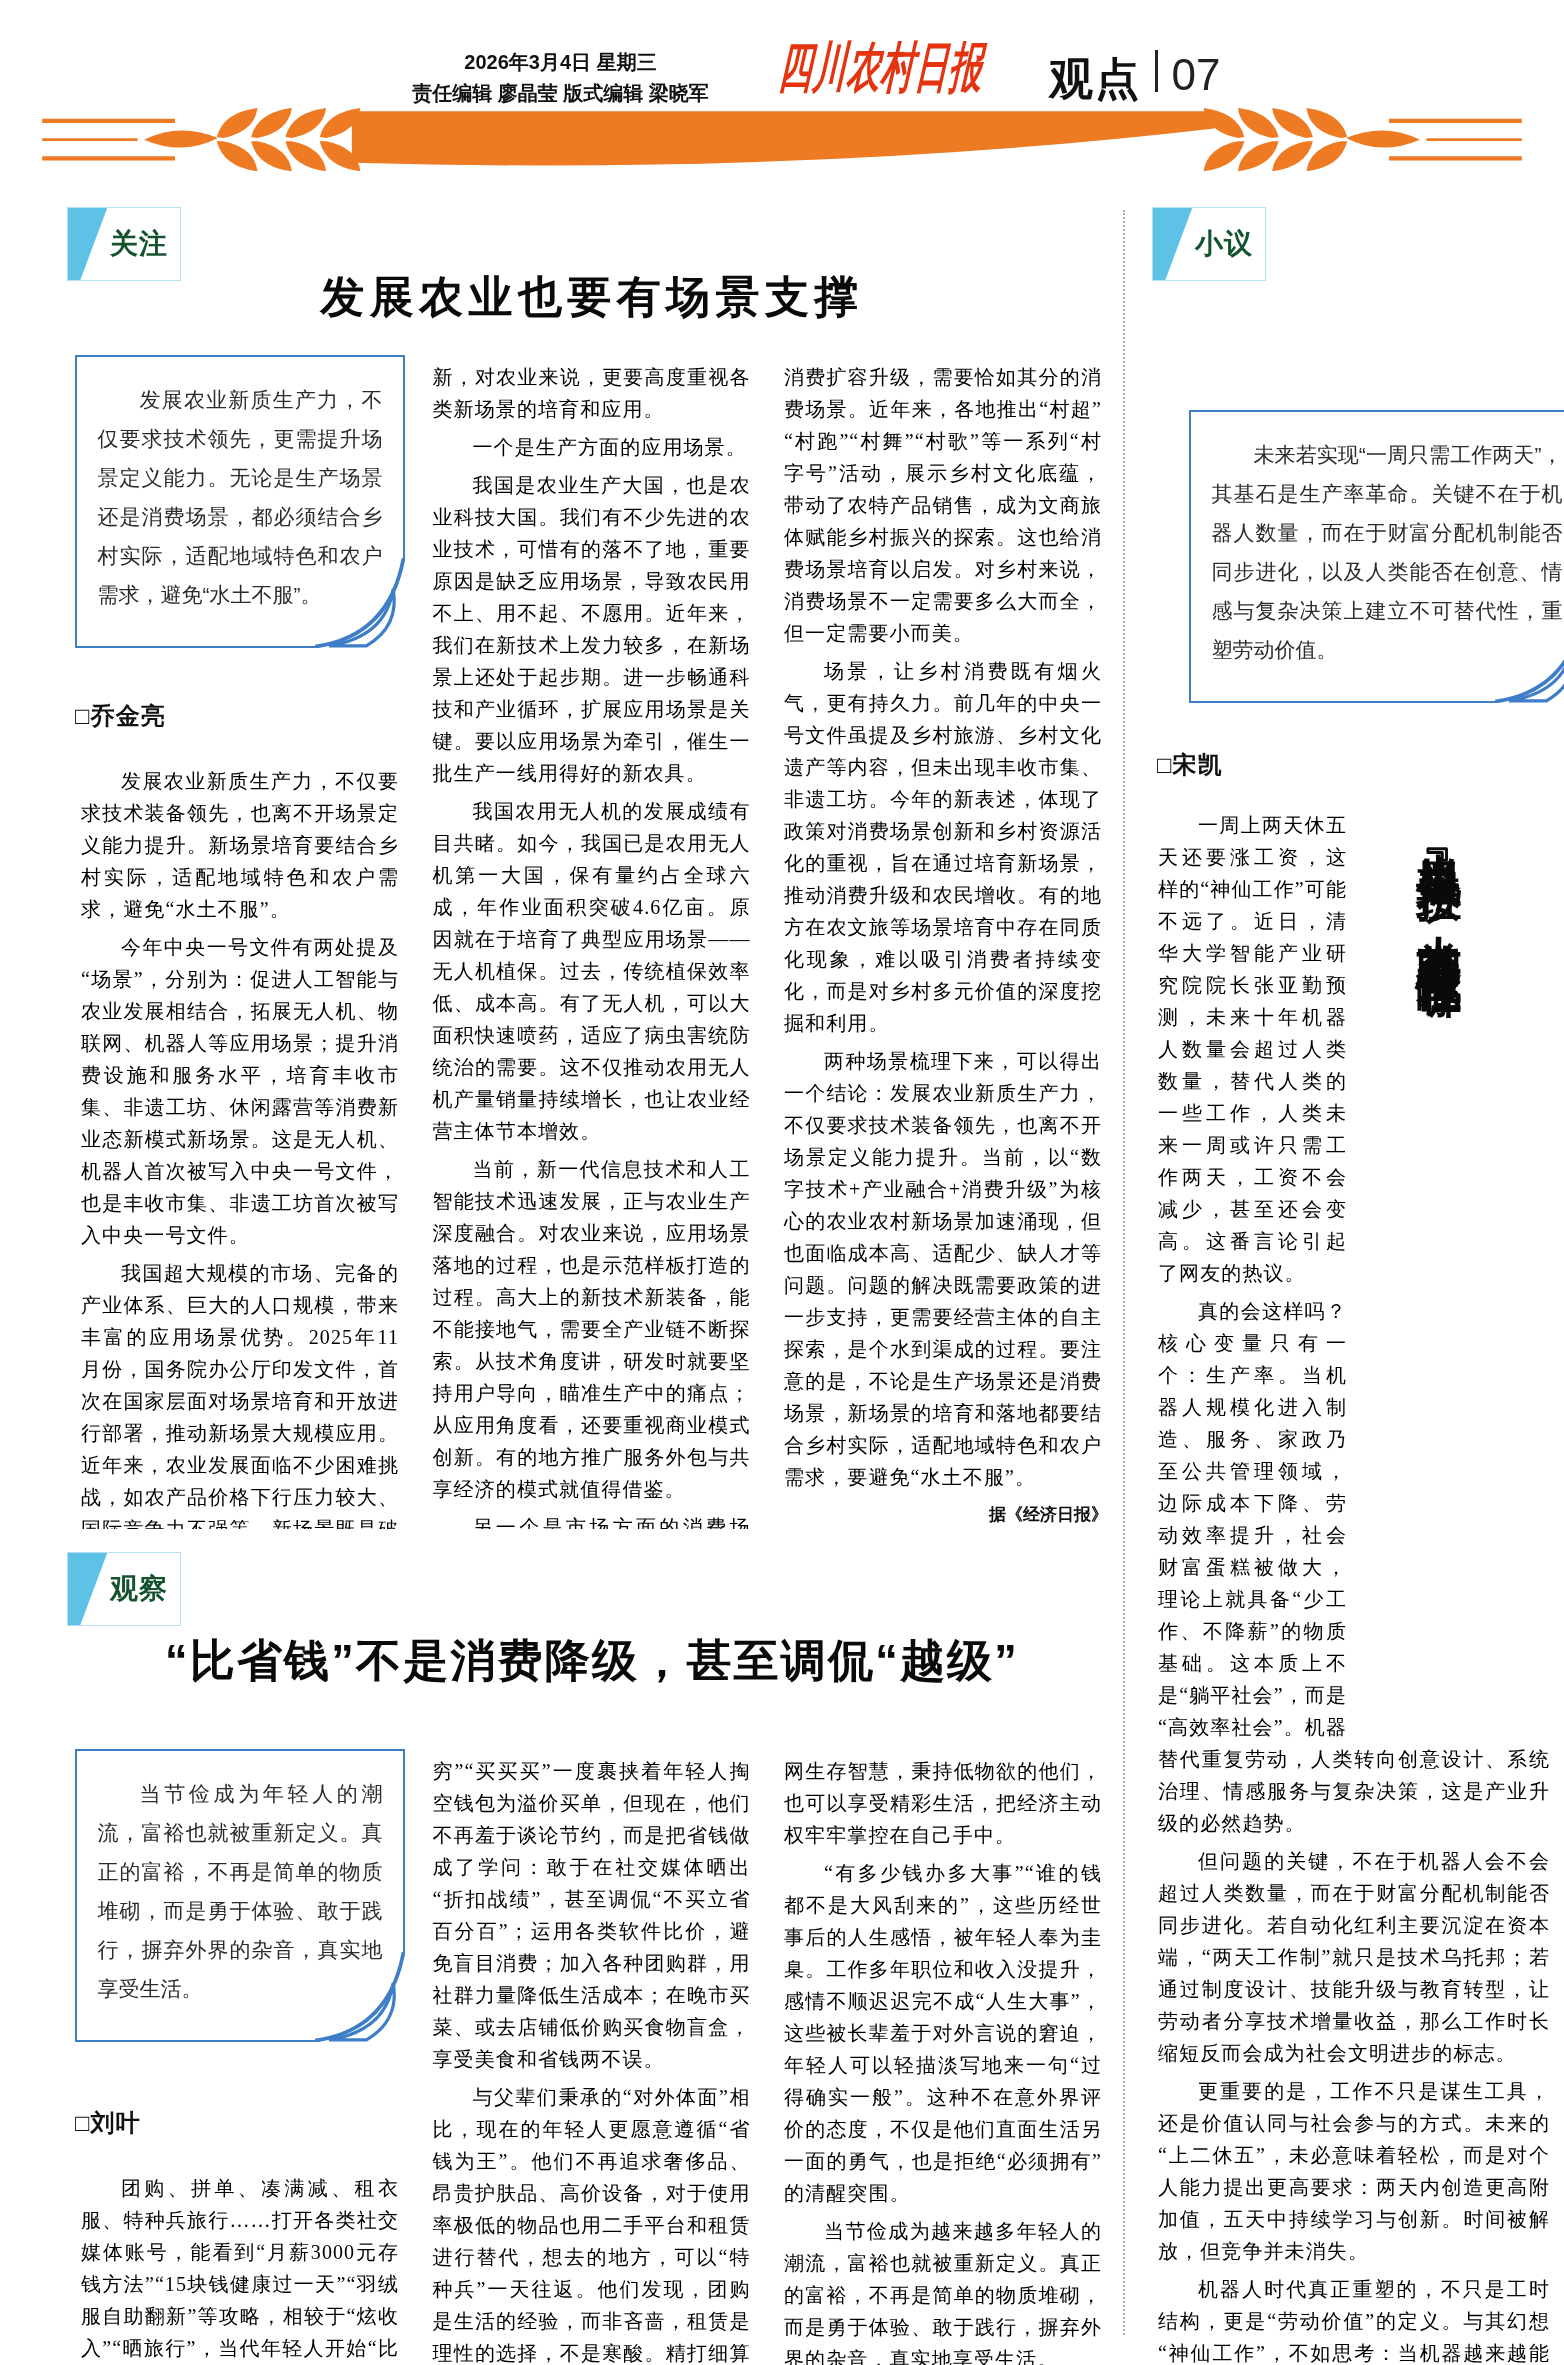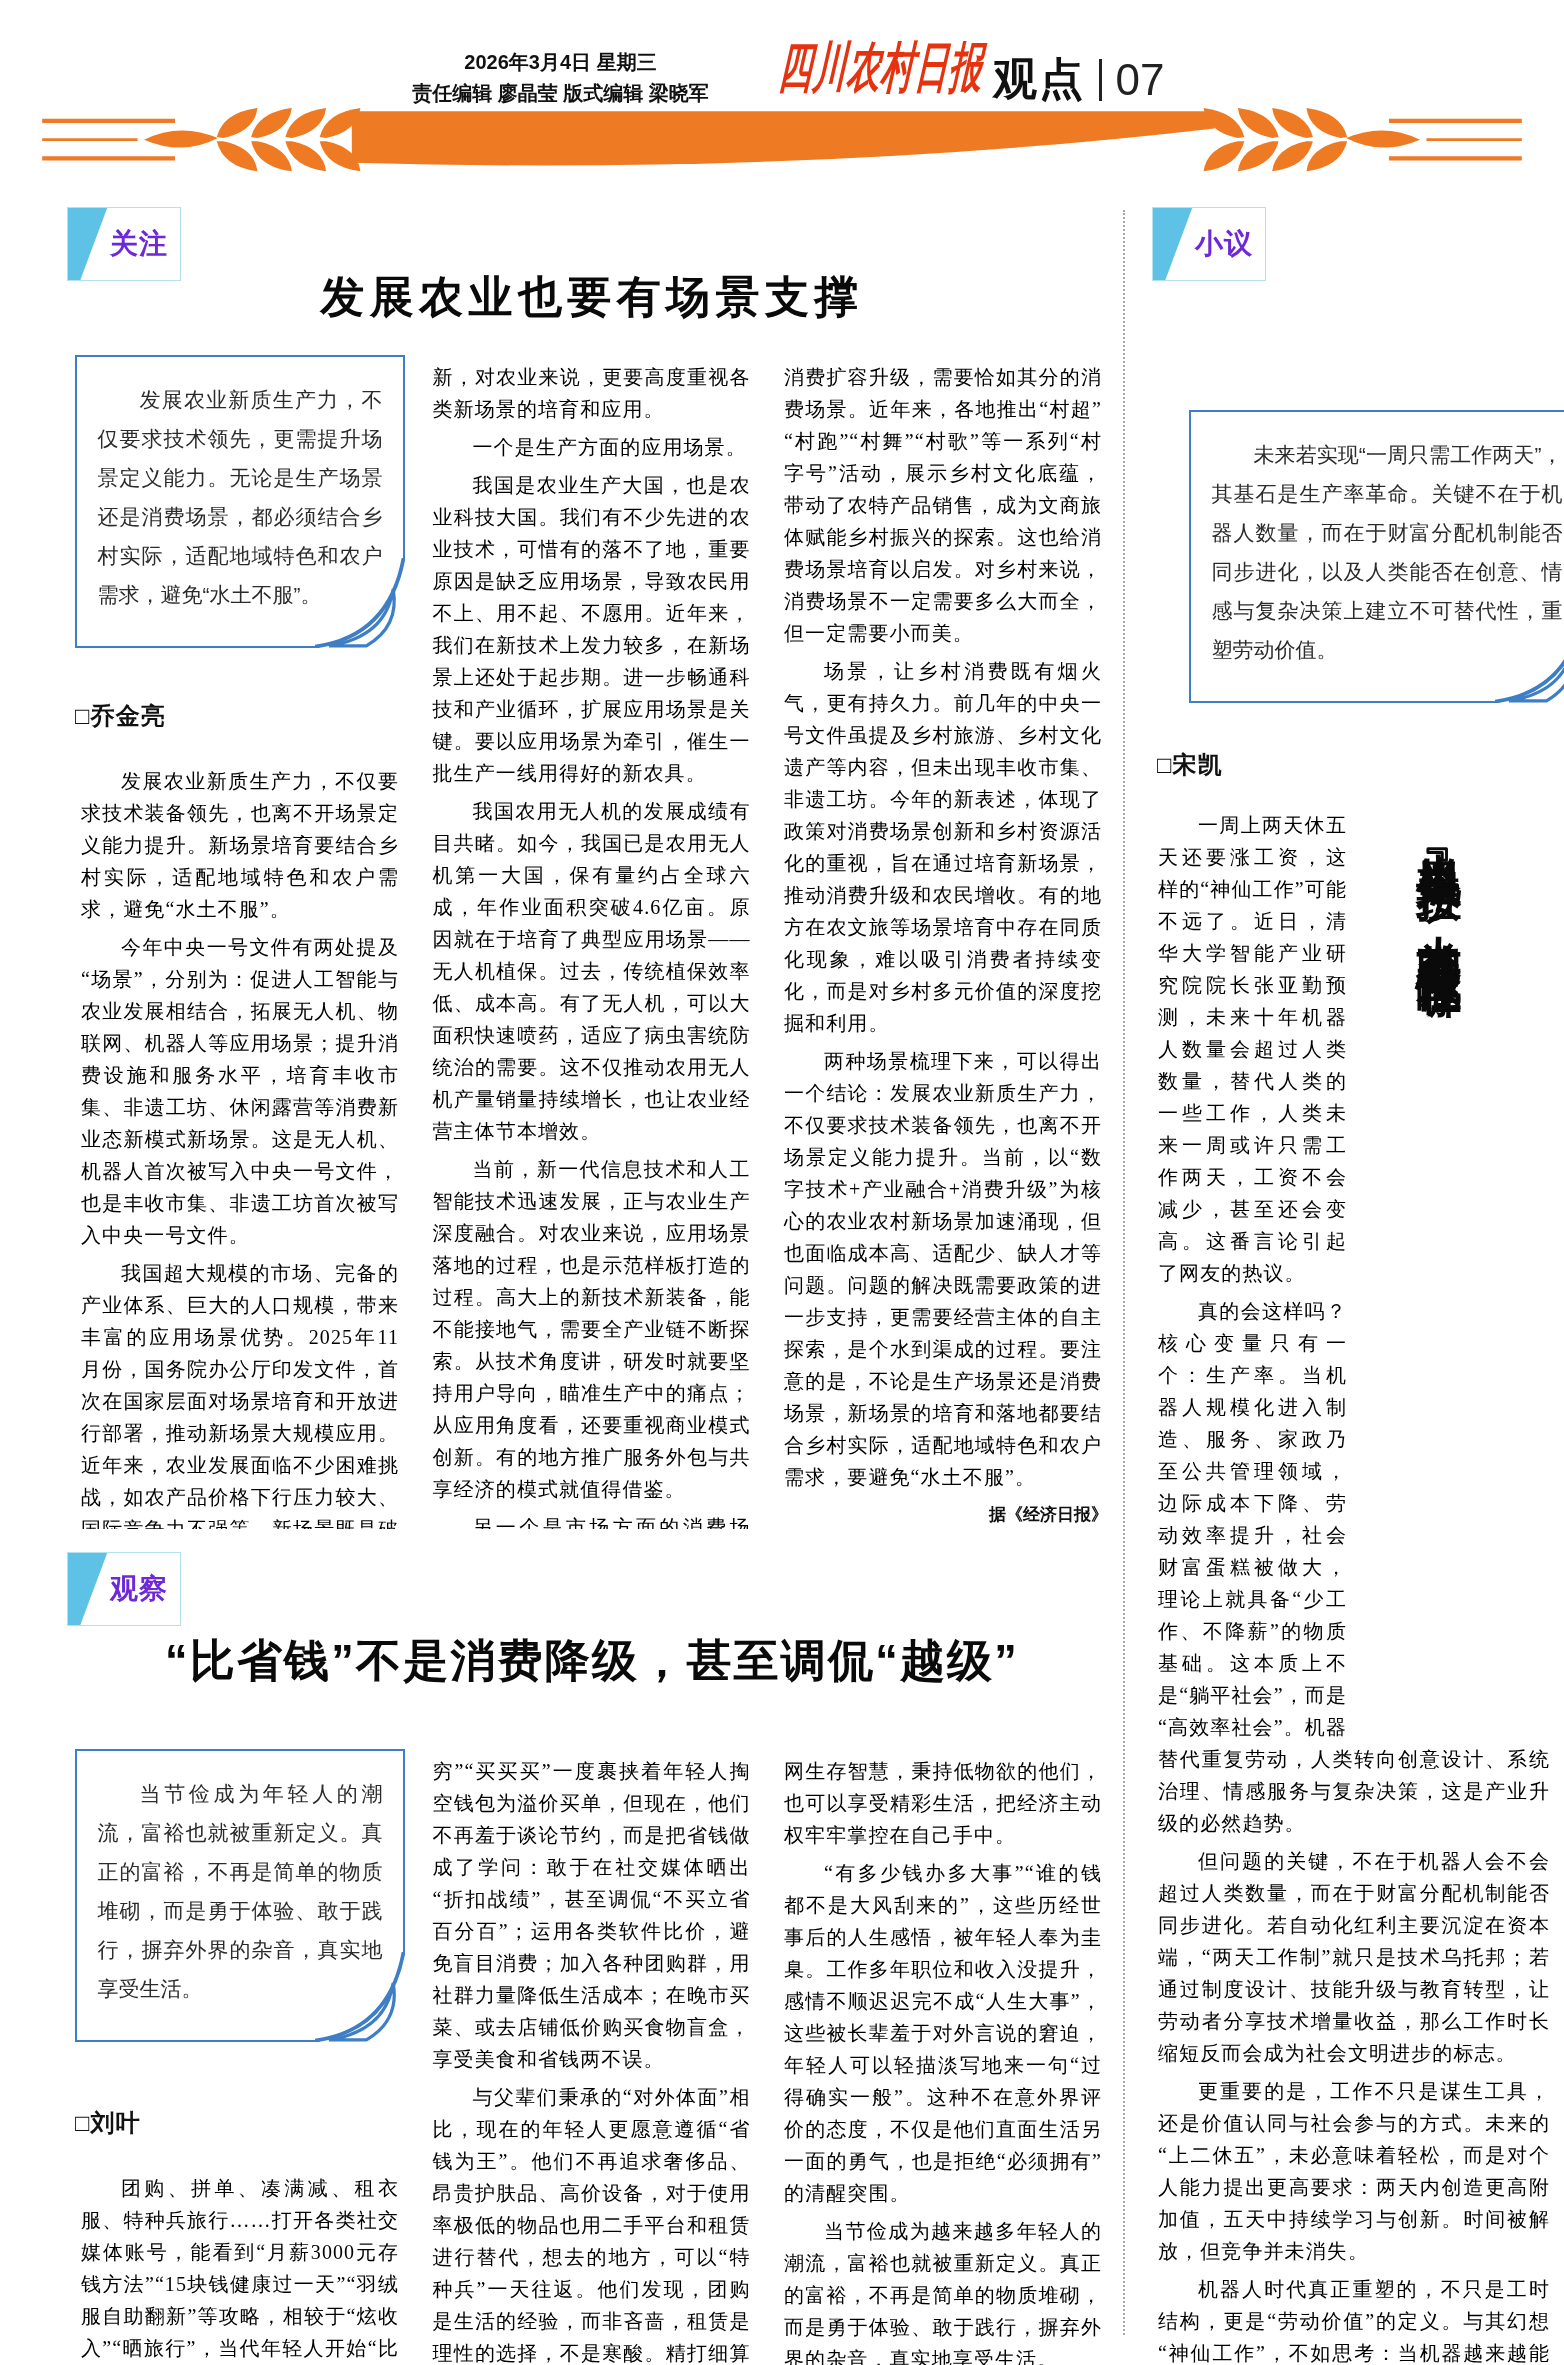--- a/index.html
+++ b/index.html
@@ -14,21 +14,21 @@
     text-align:center; font-family:"Liberation Sans","DejaVu Sans",sans-serif;
     font-weight:700; font-size:20px; line-height:31px; color:#111;
   }
   .masthead {
     position:absolute; left:782px; top:31px; width:215px;
     font-family:"Liberation Serif","DejaVu Serif",serif;
     font-weight:900; font-style:italic; font-size:52px; color:#e5330f;
     transform:scale(0.64,1.05) skewX(-7deg); transform-origin:left top;
     white-space:nowrap; letter-spacing:1.1px;
   }
-  .section-pageno { position:absolute; left:993px; top:50px; display:flex; align-items:center; }
+  .section-pageno { position:absolute; left:1049px; top:50px; display:flex; align-items:flex-start; }
   .section-name {
     font-family:"Liberation Sans","DejaVu Sans",sans-serif;
     font-weight:900; font-size:44px; letter-spacing:2.2px; color:#111;
   }
   .pageno-sep { width:2.2px; height:42px; background:#222; margin:0 14px; }
   .page-number {
     font-family:"Liberation Sans","DejaVu Sans",sans-serif;
     font-weight:500; font-size:44px; color:#222;
   }
   .ribbon { position:absolute; left:0; top:107px; }
@@ -39,21 +39,21 @@
     position:absolute; width:114px; height:74px; background:#fff;
     border:1.1px solid #b5e0f0; box-sizing:border-box;
   }
   .sec-label .slash {
     position:absolute; left:0; top:0; width:56px; height:72px;
     background:#5ec1e6; clip-path:polygon(0 0,70% 0,22% 100%,0 100%);
   }
   .sec-label .txt {
     position:absolute; left:42px; top:50%; transform:translateY(-50%);
     font-family:"Liberation Sans","DejaVu Sans",sans-serif;
-    font-weight:900; font-size:28px; color:#6d28d9; letter-spacing:1.1px;
+    font-weight:900; font-size:28px; color:#14532d; letter-spacing:1.1px;
   }
   
   .headline1 {
     position:absolute; left:75px; top:268px; width:1034px; text-align:center;
     font-family:"Liberation Sans","DejaVu Sans",sans-serif;
     font-weight:900; font-size:44px; letter-spacing:5.4px; color:#0a0a0a; white-space:nowrap;
   }
   .headline2 {
     position:absolute; left:75px; top:1631px; width:1034px; text-align:center;
     font-family:"Liberation Sans","DejaVu Sans",sans-serif;

